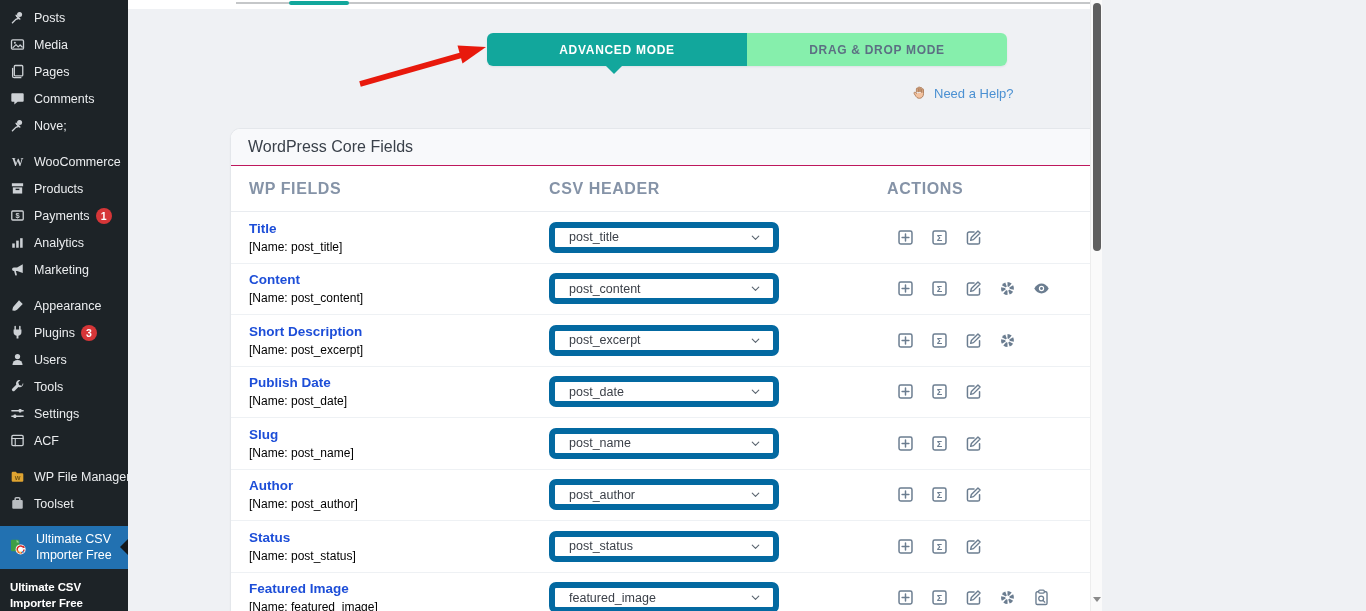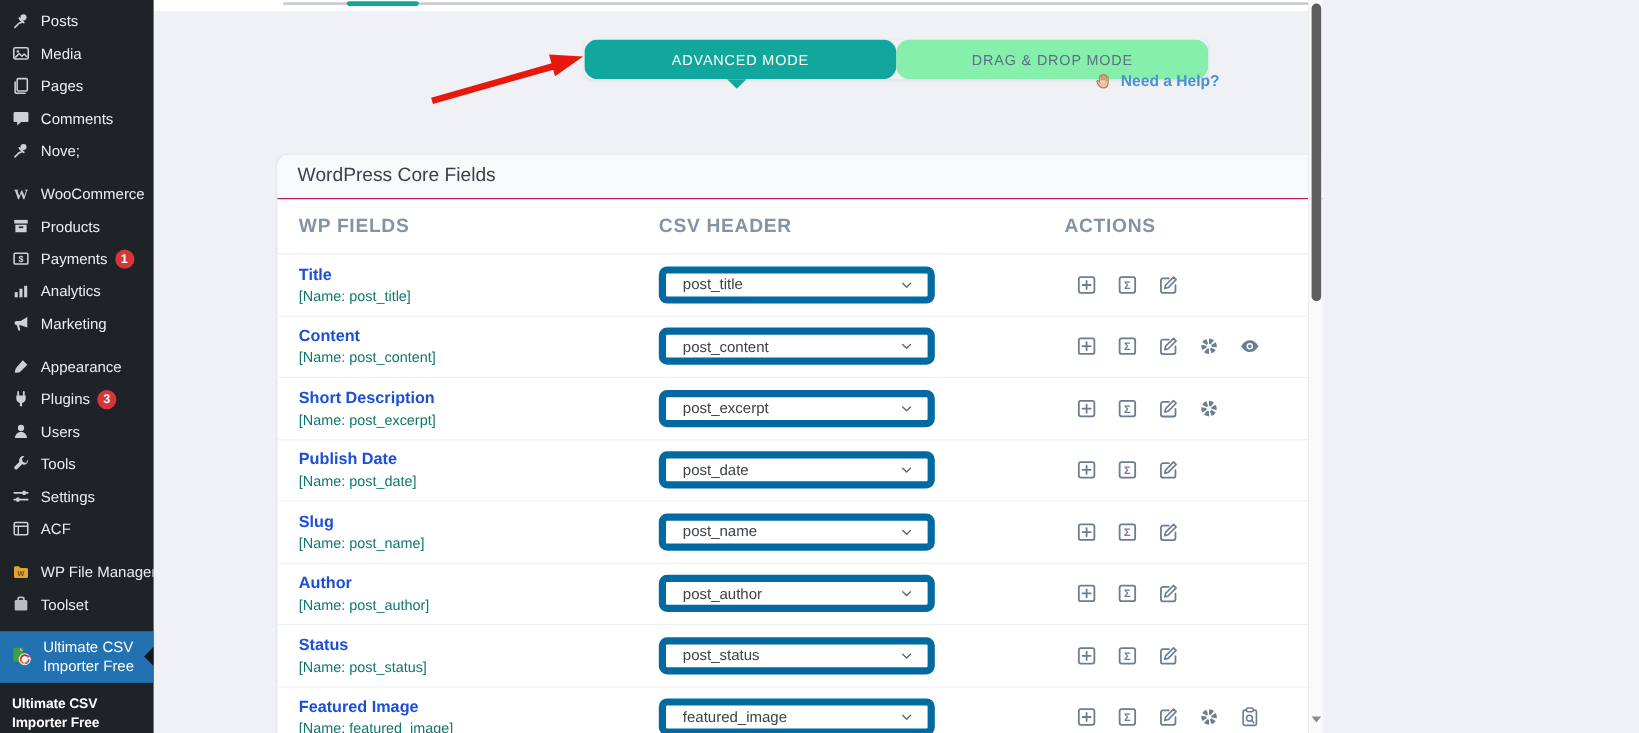--- a/index.html
+++ b/index.html
@@ -26,29 +26,29 @@
   .sb-sub{padding:10px 6px 6px 10px;color:#fff;font-weight:bold;font-size:11.5px;line-height:1.45;letter-spacing:-.1px;}
 
   
   .topstrip{position:absolute;left:128px;top:0;width:1226px;height:9px;background:#fff;}
   .topstrip .rule{position:absolute;left:108px;right:12px;top:2px;height:2px;background:#c5c7c9;}
   .topstrip .teal-ind{position:absolute;left:161px;top:1px;width:60px;height:4px;background:#12a79c;border-radius:2px;}
 
   
   .mode-tabs{position:absolute;left:487px;top:33px;width:520px;height:33px;display:flex;
              border-radius:6px;overflow:hidden;box-shadow:0 1px 2px rgba(30,40,60,.08);}
-  .tab{flex:1;display:flex;align-items:center;justify-content:center;font-size:12px;font-weight:normal;
-       letter-spacing:.7px;cursor:pointer;border-radius:11px;}
+  .tab{flex:1;display:flex;align-items:center;justify-content:center;font-size:12px;font-weight:bold;
+       letter-spacing:.7px;cursor:pointer;}
   .tab-advanced{background:#12a79c;color:#fff;}
   .tab-dragdrop{background:#86efac;color:#5c6f83;}
   .tab-caret{position:absolute;left:606px;top:66px;width:0;height:0;
              border:8px solid transparent;border-top:8px solid #12a79c;border-bottom-width:0;}
 
   
-  .help{position:absolute;left:912px;top:60px;display:flex;gap:6px;font-weight:bold;}
+  .help{position:absolute;left:912px;top:85px;display:flex;align-items:center;gap:6px;}
   .help a{color:#4a90d2;font-size:13px;text-decoration:none;}
   .hand-ico svg{width:16px;height:16px;display:block;}
 
   
   .red-arrow{position:absolute;left:352px;top:40px;width:145px;height:52px;pointer-events:none;z-index:4;}
 
   
   .panel{position:absolute;left:230px;top:128px;width:1036px;height:483px;background:#fff;
          border:1px solid #e4e7eb;border-bottom:none;border-radius:10px 10px 0 0;overflow:hidden;
          box-shadow:0 1px 2px rgba(30,40,60,.04);}
@@ -59,21 +59,21 @@
                 display:flex;align-items:center;justify-content:center;color:#394654;cursor:pointer;padding:0;}
   .collapse-btn svg{width:13px;height:13px;}
   .cols{display:flex;align-items:center;height:46px;border-bottom:1px solid #e9ecf0;
         font-size:16px;font-weight:bold;letter-spacing:.6px;color:#8593a7;}
   .c1{width:318px;padding-left:18px;}
   .c2{width:320px;}
   .c3{flex:1;padding-left:18px;}
   .frow{display:flex;align-items:center;height:51.5px;border-bottom:1px solid #eef1f4;}
   .cell-field{width:318px;padding-left:18px;}
   .f-label{font-size:13.5px;font-weight:bold;color:#1d4ed8;line-height:1.2;}
-  .f-name{font-size:12px;color:#0f766e;margin-top:3px;}
+  .f-name{font-size:12px;color:#000000;margin-top:3px;}
   .cell-csv{width:320px;}
   .sel{width:230px;height:31px;border:6px solid #0369a1;border-radius:7px;background:#fff;display:flex;
        align-items:center;padding:0 11px 0 14px;font-size:12.5px;color:#3c4149;cursor:pointer;}
   .sel .chev{margin-left:auto;color:#5b6570;display:flex;}
   .sel .chev svg{width:13px;height:13px;}
   .cell-actions{flex:1;display:flex;align-items:center;gap:16px;padding-left:27px;color:#6b7d90;}
   .act{width:18px;height:18px;color:#6b7d90;cursor:pointer;display:flex;align-items:center;justify-content:center;}
   .act svg{width:17px;height:17px;display:block;}
 
   

